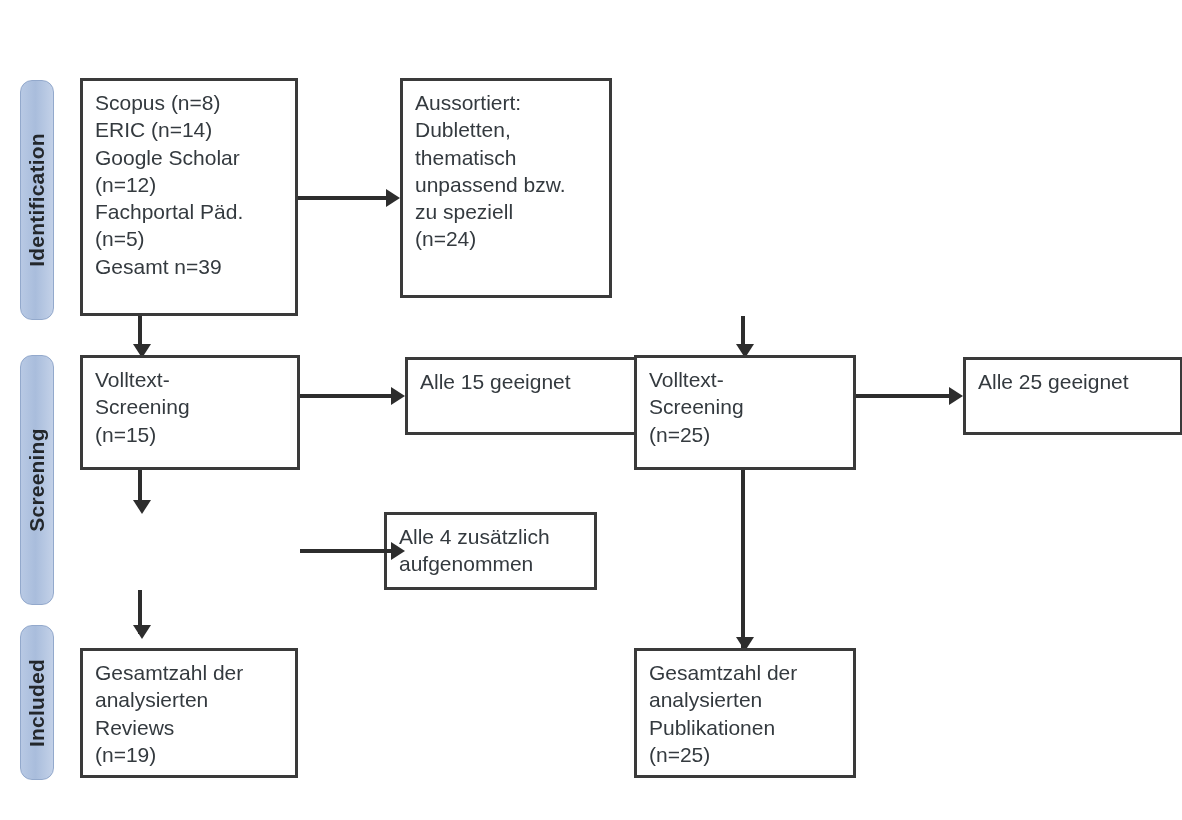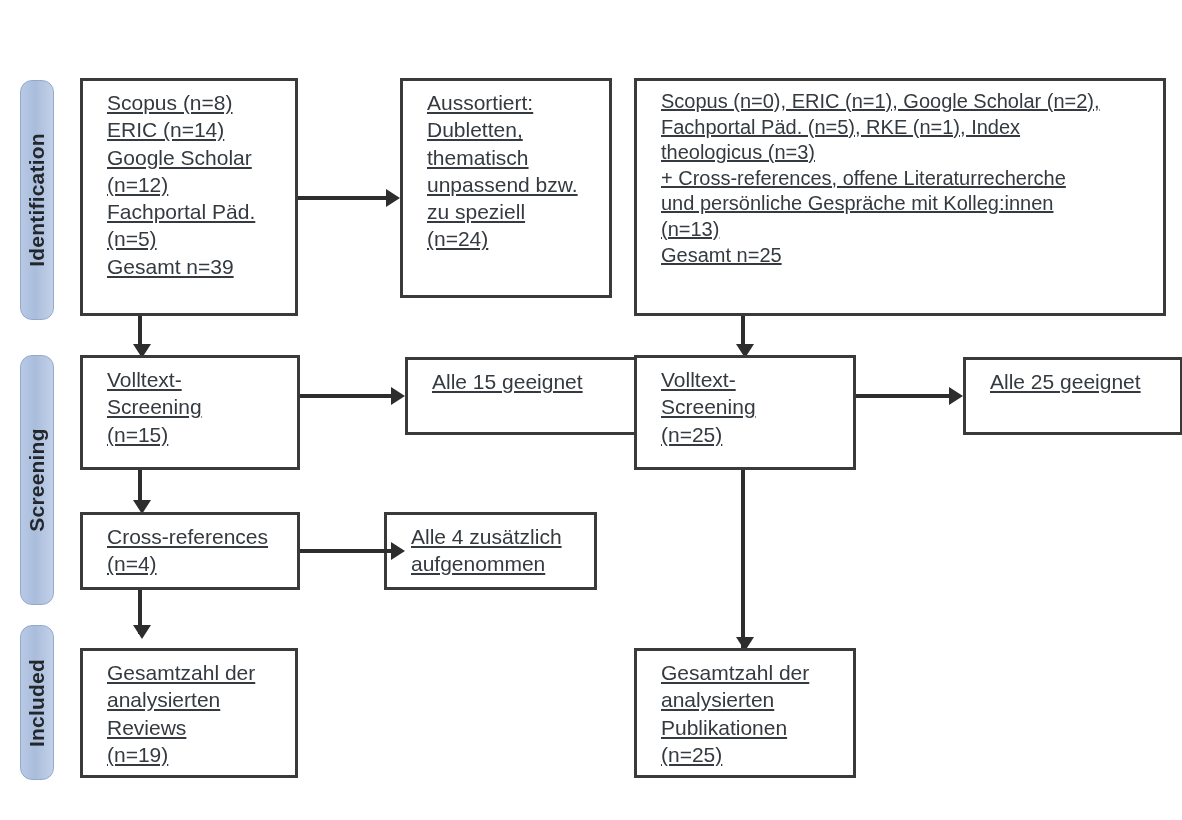--- a/index.html
+++ b/index.html
@@ -54,27 +54,26 @@
     font-weight: bold;
     text-align: center;
   }
 
   
   .box {
     position: absolute;
     background: #ffffff;
     border: 3px solid #3a3a3a;
     box-sizing: border-box;
-    padding: 8px 10px 6px 24px;
+    padding: 8px 10px 6px 12px;
     color: #343a3f;
     font-size: 21px;
     line-height: 1.30;
     white-space: pre-line;
     overflow: hidden;
-    text-decoration: underline;
   }
   .box.small-text {
     font-size: 20px;
     line-height: 1.28;
   }
 
   
   .vline {
     position: absolute;
     background: #2d2d2d;
@@ -129,27 +128,20 @@
 (n=5)
 Gesamt n=39</div>
 
   <div class="box" style="left:400px; top:78px; width:212px; height:220px;">Aussortiert:
 Dubletten,
 thematisch
 unpassend bzw.
 zu speziell
 (n=24)</div>
 
-  <div class="box small-text" style="left:634px; top:78px; width:532px; height:238px;">Scopus (n=0), ERIC (n=1), Google Scholar (n=2),
-Fachportal Päd. (n=5), RKE (n=1), Index
-theologicus (n=3)
-+ Cross-references, offene Literaturrecherche
-und persönliche Gespräche mit Kolleg:innen
-(n=13)
-Gesamt n=25</div>
 
   <div class="hline" style="left:298px; top:196px; width:90px;"></div>
   <div class="arrow-right" style="left:386px; top:189px;"></div>
 
   <div class="vline" style="left:138px; top:316px; height:36px;"></div>
   <div class="arrow-down" style="left:133px; top:344px;"></div>
 
   <div class="vline" style="left:741px; top:316px; height:36px;"></div>
   <div class="arrow-down" style="left:736px; top:344px;"></div>
 
@@ -170,22 +162,20 @@
 
   <div class="hline" style="left:856px; top:394px; width:95px;"></div>
   <div class="arrow-right" style="left:949px; top:387px;"></div>
 
   <div class="vline" style="left:138px; top:470px; height:38px;"></div>
   <div class="arrow-down" style="left:133px; top:500px;"></div>
 
   <div class="vline" style="left:741px; top:470px; height:180px;"></div>
   <div class="arrow-down" style="left:736px; top:637px;"></div>
 
-  <div class="box" style="left:80px; top:512px; width:220px; height:78px;">Cross-references
-(n=4)</div>
 
   <div class="box" style="left:384px; top:512px; width:213px; height:78px;">Alle 4 zusätzlich
 aufgenommen</div>
 
   <div class="hline" style="left:300px; top:549px; width:93px;"></div>
   <div class="arrow-right" style="left:391px; top:542px;"></div>
 
   <div class="vline" style="left:138px; top:590px; height:44px;"></div>
   <div class="arrow-down" style="left:133px; top:625px;"></div>
 

